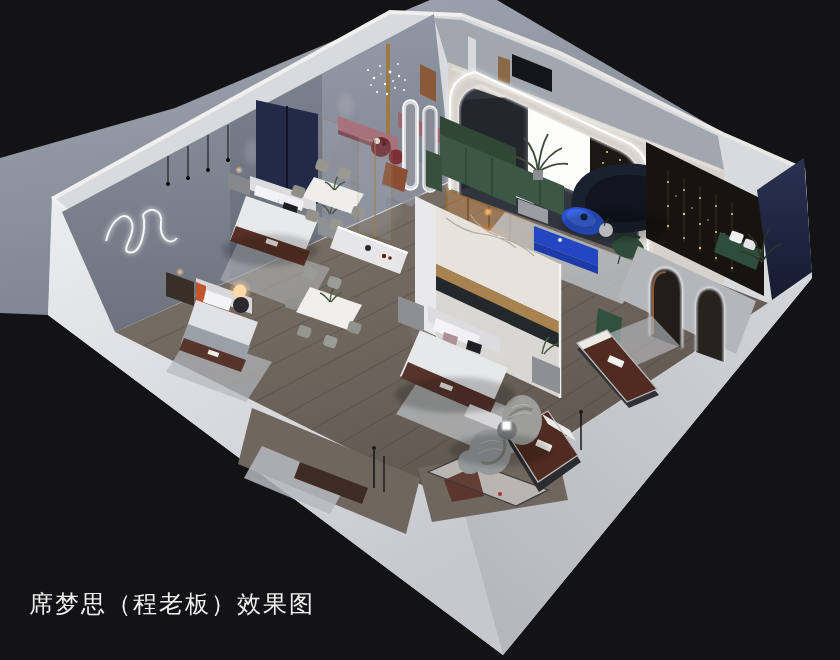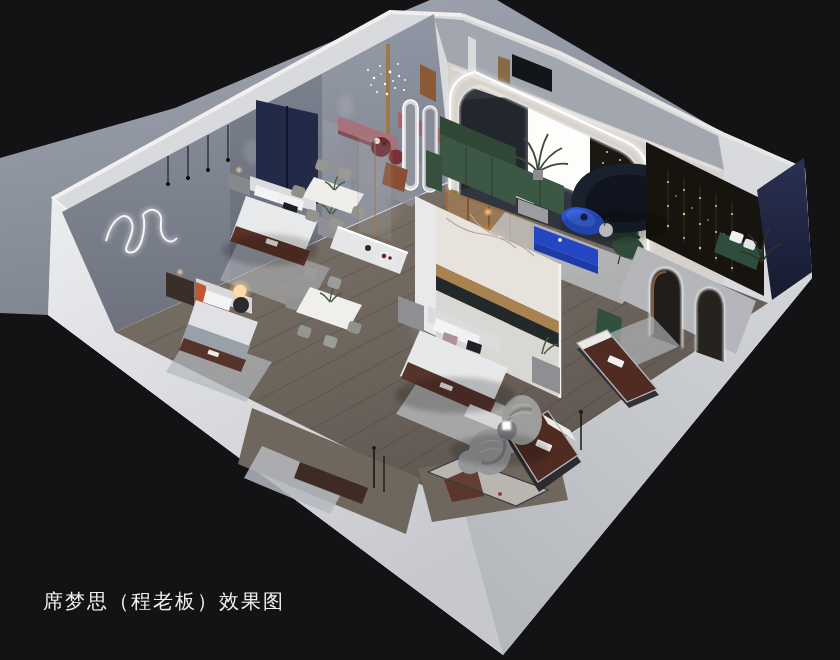--- a/index.html
+++ b/index.html
@@ -1,18 +1,18 @@
 <!DOCTYPE html>
 <html style="--c-background: #131316; --c-ground: #959ba7; --c-ground_dark: #7e8490; --c-wall_base: #d9dade; --c-wall_band_light: #e7e8ea; --c-wall_band_shade: #c3c5ca; --c-wall_inner: #868b98; --c-wall_inner_dark: #6d727e; --c-inner_strip: #a2a7af; --c-floor: #6f665e; --c-floor_light: #8a7f74; --c-arch_cream: #d6d1ca; --c-led: #ffffff; --c-niche_bg: #31353e; --c-panel_white: #fbfbf9; --c-panel_dark: #1b1712; --c-sofa_green: #3c5743; --c-sofa_green_dark: #314736; --c-sofa_navy: #1a212e; --c-accent_blue: #2b55d6; --c-cabinet_blue: #2446c2; --c-bench_pink: #a8727c; --c-table_burgundy: #6e2a32; --c-marble: #e7e3dc; --c-gold: #a8824f; --c-wood: #8a6a45; --c-amber: #c98a4a; --c-navy_wall: #232a47; --c-feature_dark: #17140f; --c-rug: #bcbfc5; --c-bed_white: #e8e9eb; --c-mattress_brown: #4f2b21; --c-runner_brown: #5a3128; --c-quilt_gray: #b9b6b1; --c-knit_gray: #9d9e9c; --c-caption_color: #f0f0f0;"><head>
 <meta charset="utf-8">
 <style>
   html,body{margin:0;padding:0;background:#000;}
   #stage{position:relative;width:840px;height:660px;overflow:hidden;background:var(--c-background,#131316);font-family:"DejaVu Sans",sans-serif;}
   #stage svg{position:absolute;left:0;top:0;display:block;}
-  #caption{position:absolute;left:43px;top:588px;font-size:20px;letter-spacing:2px;color:var(--c-caption_color,#f0f0f0);font-family:"DejaVu Sans","Liberation Sans",sans-serif;}
+  #caption{position:absolute;left:29px;top:588px;font-size:24px;letter-spacing:2px;color:var(--c-caption_color,#f0f0f0);font-family:"DejaVu Sans","Liberation Sans",sans-serif;}
 </style>
 </head>
 <body>
 
 <div id="stage">
 <svg width="840" height="660" viewBox="0 0 840 660">
   <defs>
     <linearGradient id="gGround" x1="0" y1="0" x2="0.3" y2="1">
       <stop offset="0" stop-color="#a0a5b1"></stop>
           <stop offset="1" stop-color="#7e8490"></stop>

